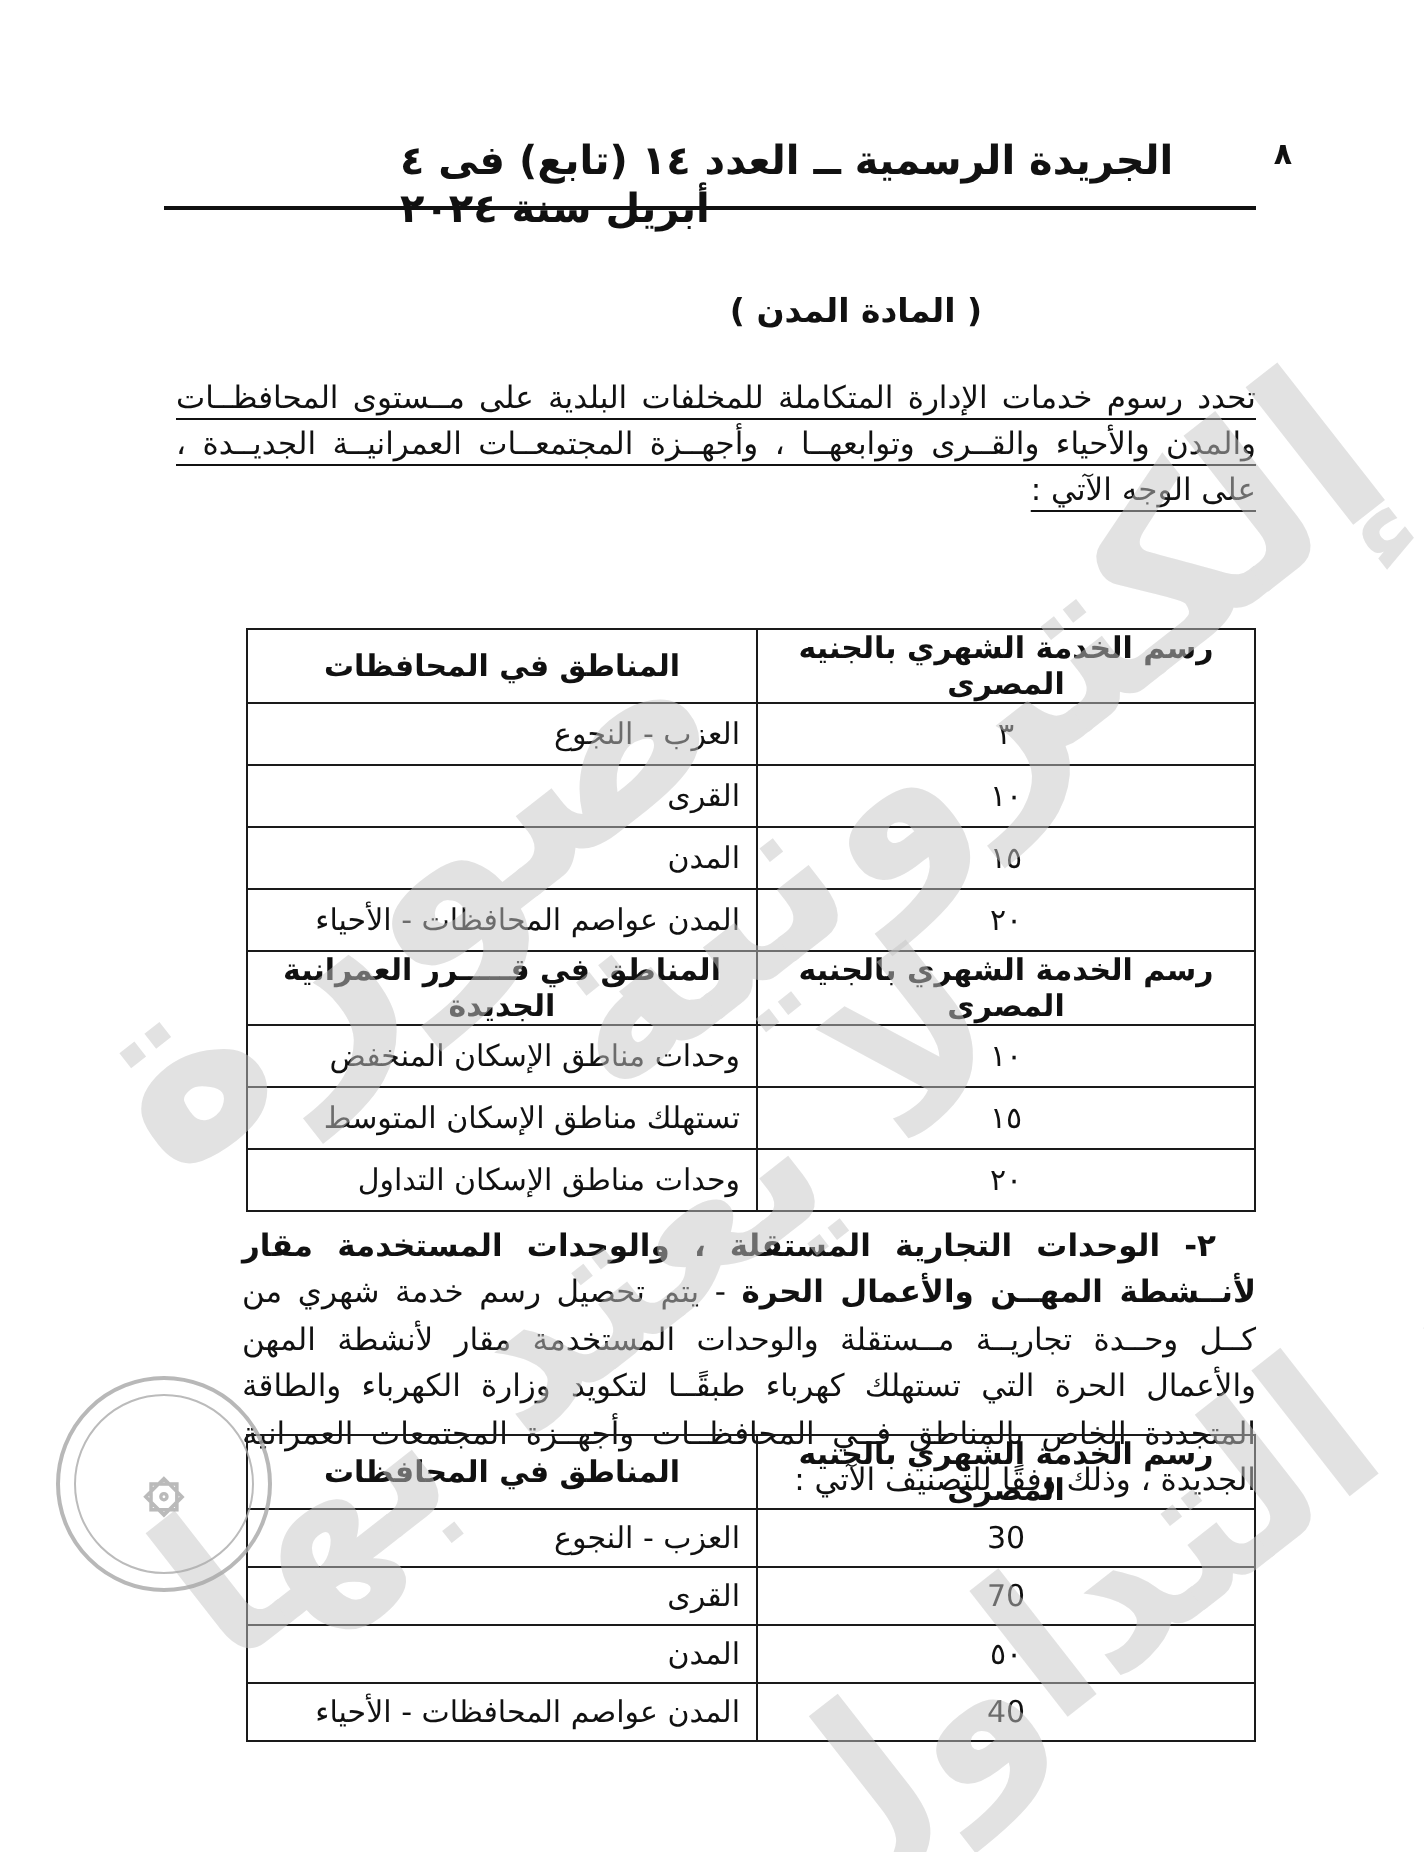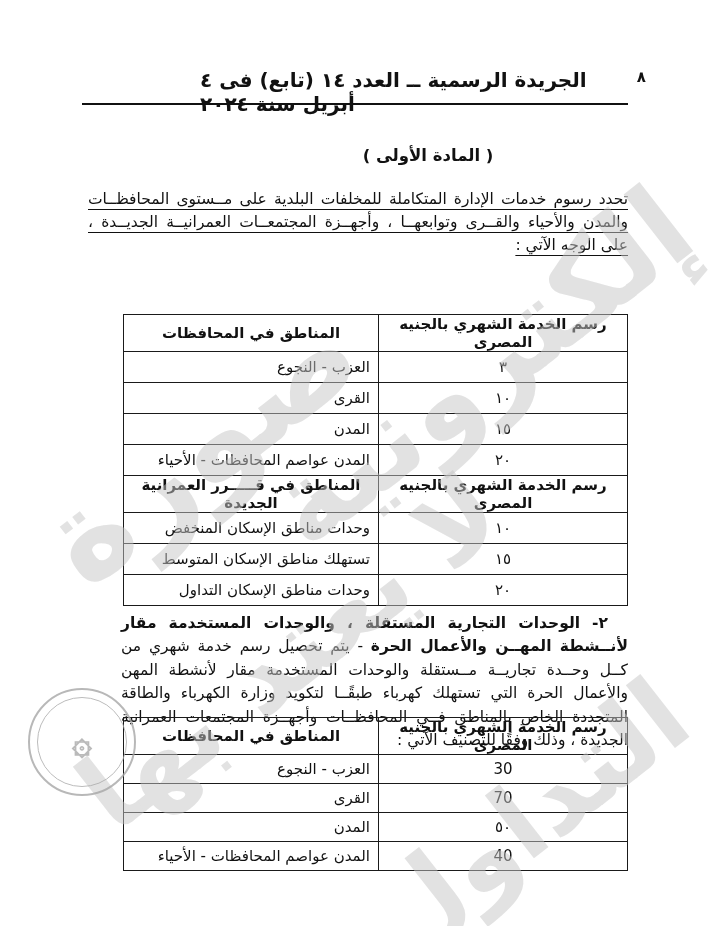--- a/index.html
+++ b/index.html
@@ -58,21 +58,21 @@
 </style>
 </head>
 <body>
 
 <div class="page">
 
   <div class="issue-line">الجريدة الرسمية ــ العدد ١٤ (تابع) فى ٤ أبريل سنة ٢٠٢٤</div>
   <div class="page-num">٨</div>
   <div class="header-rule"></div>
 
-  <div class="article-title">( المادة الأولى )</div>
+  <div class="article-title">( المادة المدن )</div>
 
   <p class="para intro">تحدد رسوم خدمات الإدارة المتكاملة للمخلفات البلدية على مــستوى المحافظــات والمدن والأحياء والقــرى وتوابعهــا ، وأجهــزة المجتمعــات العمرانيــة الجديــدة ، على الوجه الآتي :</p>
 
 
   <table class="rates" id="table1">
     <colgroup>
         <col class="c-fee">
         <col class="c-region">
       </colgroup>
     <tbody>

